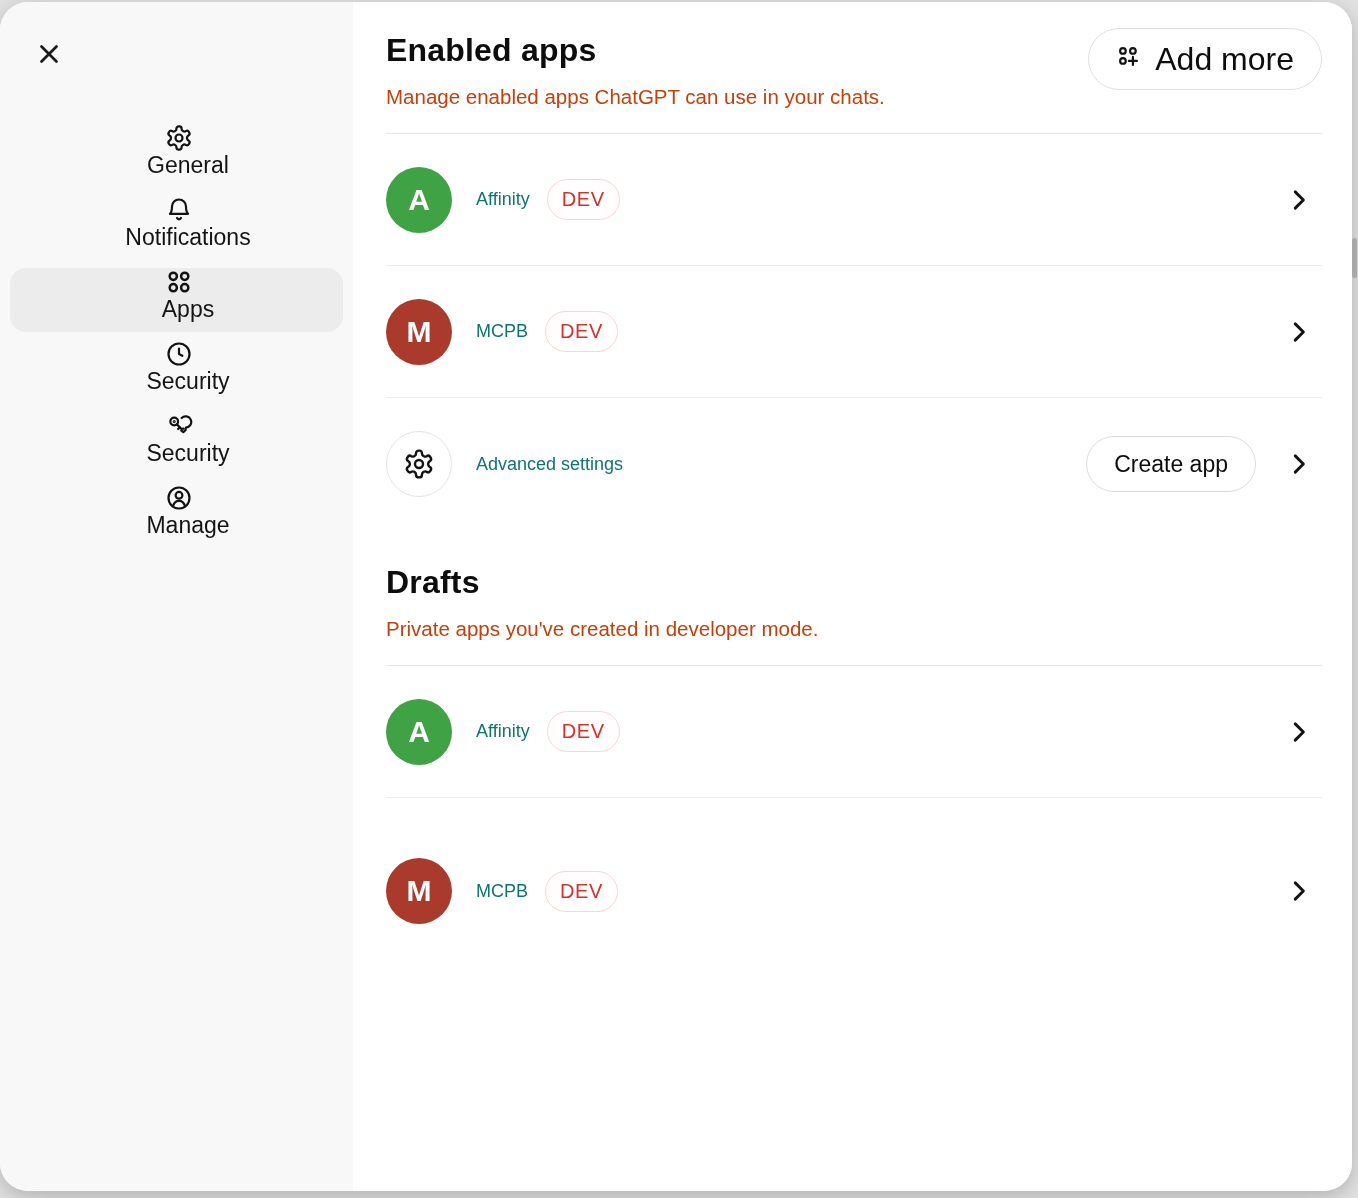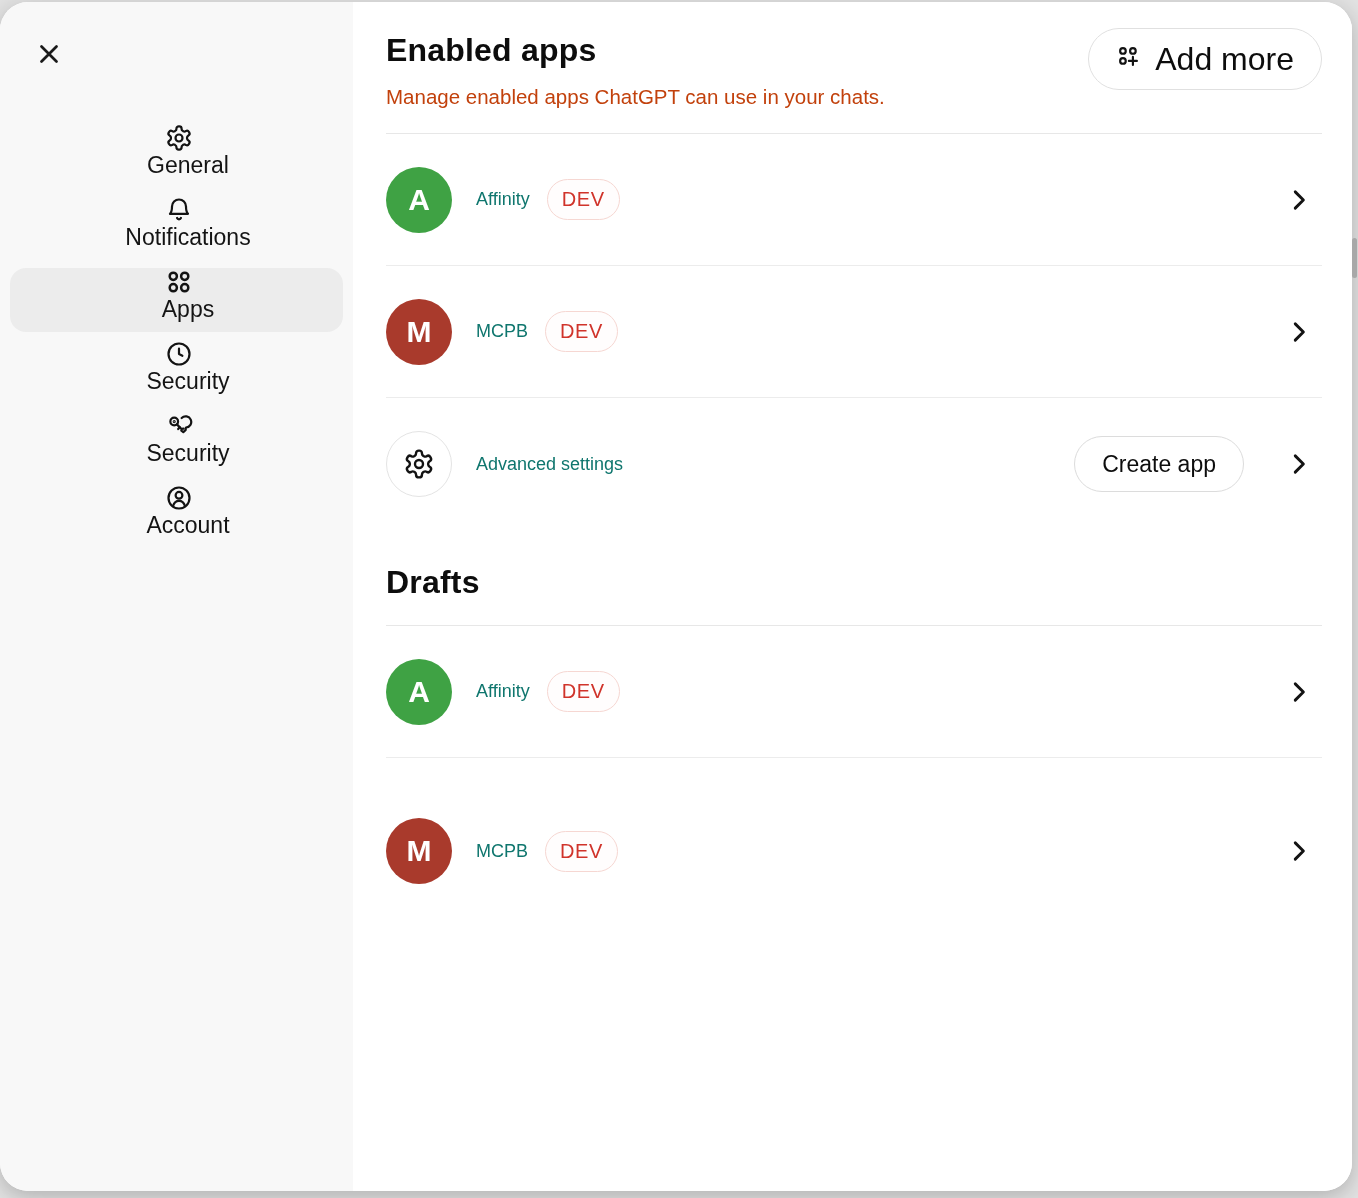--- a/index.html
+++ b/index.html
@@ -97,21 +97,21 @@
   .app-name { margin-left: 24px; font-size: 18px; color: #0f766e; }
   .dev-badge {
     margin-left: 17px;
     font-size: 20px; font-weight: 400; letter-spacing: 0.6px;
     color: #d0342b;
     border: 1.5px solid #f6d7d2;
     background: #fffdfd;
     border-radius: 999px;
     padding: 8px 14px;
   }
-  .row-right { margin-left: auto; display: flex; align-items: center; gap: 40px; }
+  .row-right { margin-left: auto; display: flex; align-items: center; gap: 28px; }
   .chevron { width: 30px; height: 30px; flex: 0 0 30px; }
   .chevron svg { width: 30px; height: 30px; stroke: #131313; fill: none;
     stroke-width: 2.3; stroke-linecap: round; stroke-linejoin: round; }
   .create-app-btn { height: 56px; padding: 0 27px; font-size: 23px; font-weight: 500; border-color: #dcdcdc; }
   .drafts-header { margin-top: 34px; }
   .close-btn svg { width: 30px; height: 30px; stroke: #1a1a1a; stroke-width: 2.2;
     stroke-linecap: round; fill: none; }
   
   .page-scrollbar-thumb {
     position: absolute; right: 1px; top: 238px;
@@ -185,21 +185,21 @@
         <span>Security</span>
       </li>
       <li class="nav-item">
         <span class="nav-icon">
           <svg viewBox="0 0 24 24">
               <circle cx="12" cy="12" r="9"></circle>
               <circle cx="12" cy="9.7" r="2.9"></circle>
               <path d="M6.9 18.7c.9-2.8 2.8-4.3 5.1-4.3s4.2 1.5 5.1 4.3"></path>
             </svg>
         </span>
-        <span>Account</span>
+        <span>Manage</span>
       </li>
     </ul>
   </aside>
 
   <main class="main">
 
     <div class="section-header">
       <div>
         <h1 class="section-title">Enabled apps</h1>
         <p class="section-subtitle">Manage enabled apps ChatGPT can use in your chats.</p>
@@ -264,20 +264,21 @@
         <span class="chevron">
           <svg viewBox="0 0 24 24">
               <path d="M9 5.5L15.5 12 9 18.5"></path>
             </svg>
         </span>
       </div>
     </div>
 
     <div class="drafts-header">
       <h2 class="section-title">Drafts</h2>
+      <p class="section-subtitle">Private apps you've created in developer mode.</p>
     </div>
 
     <div class="divider-top"></div>
 
     <div class="app-row">
       <div class="avatar" style="background-color: rgb(63, 162, 68);">
         <span>A</span>
       </div>
       <span class="app-name">Affinity</span>
       <span class="dev-badge">DEV</span>

